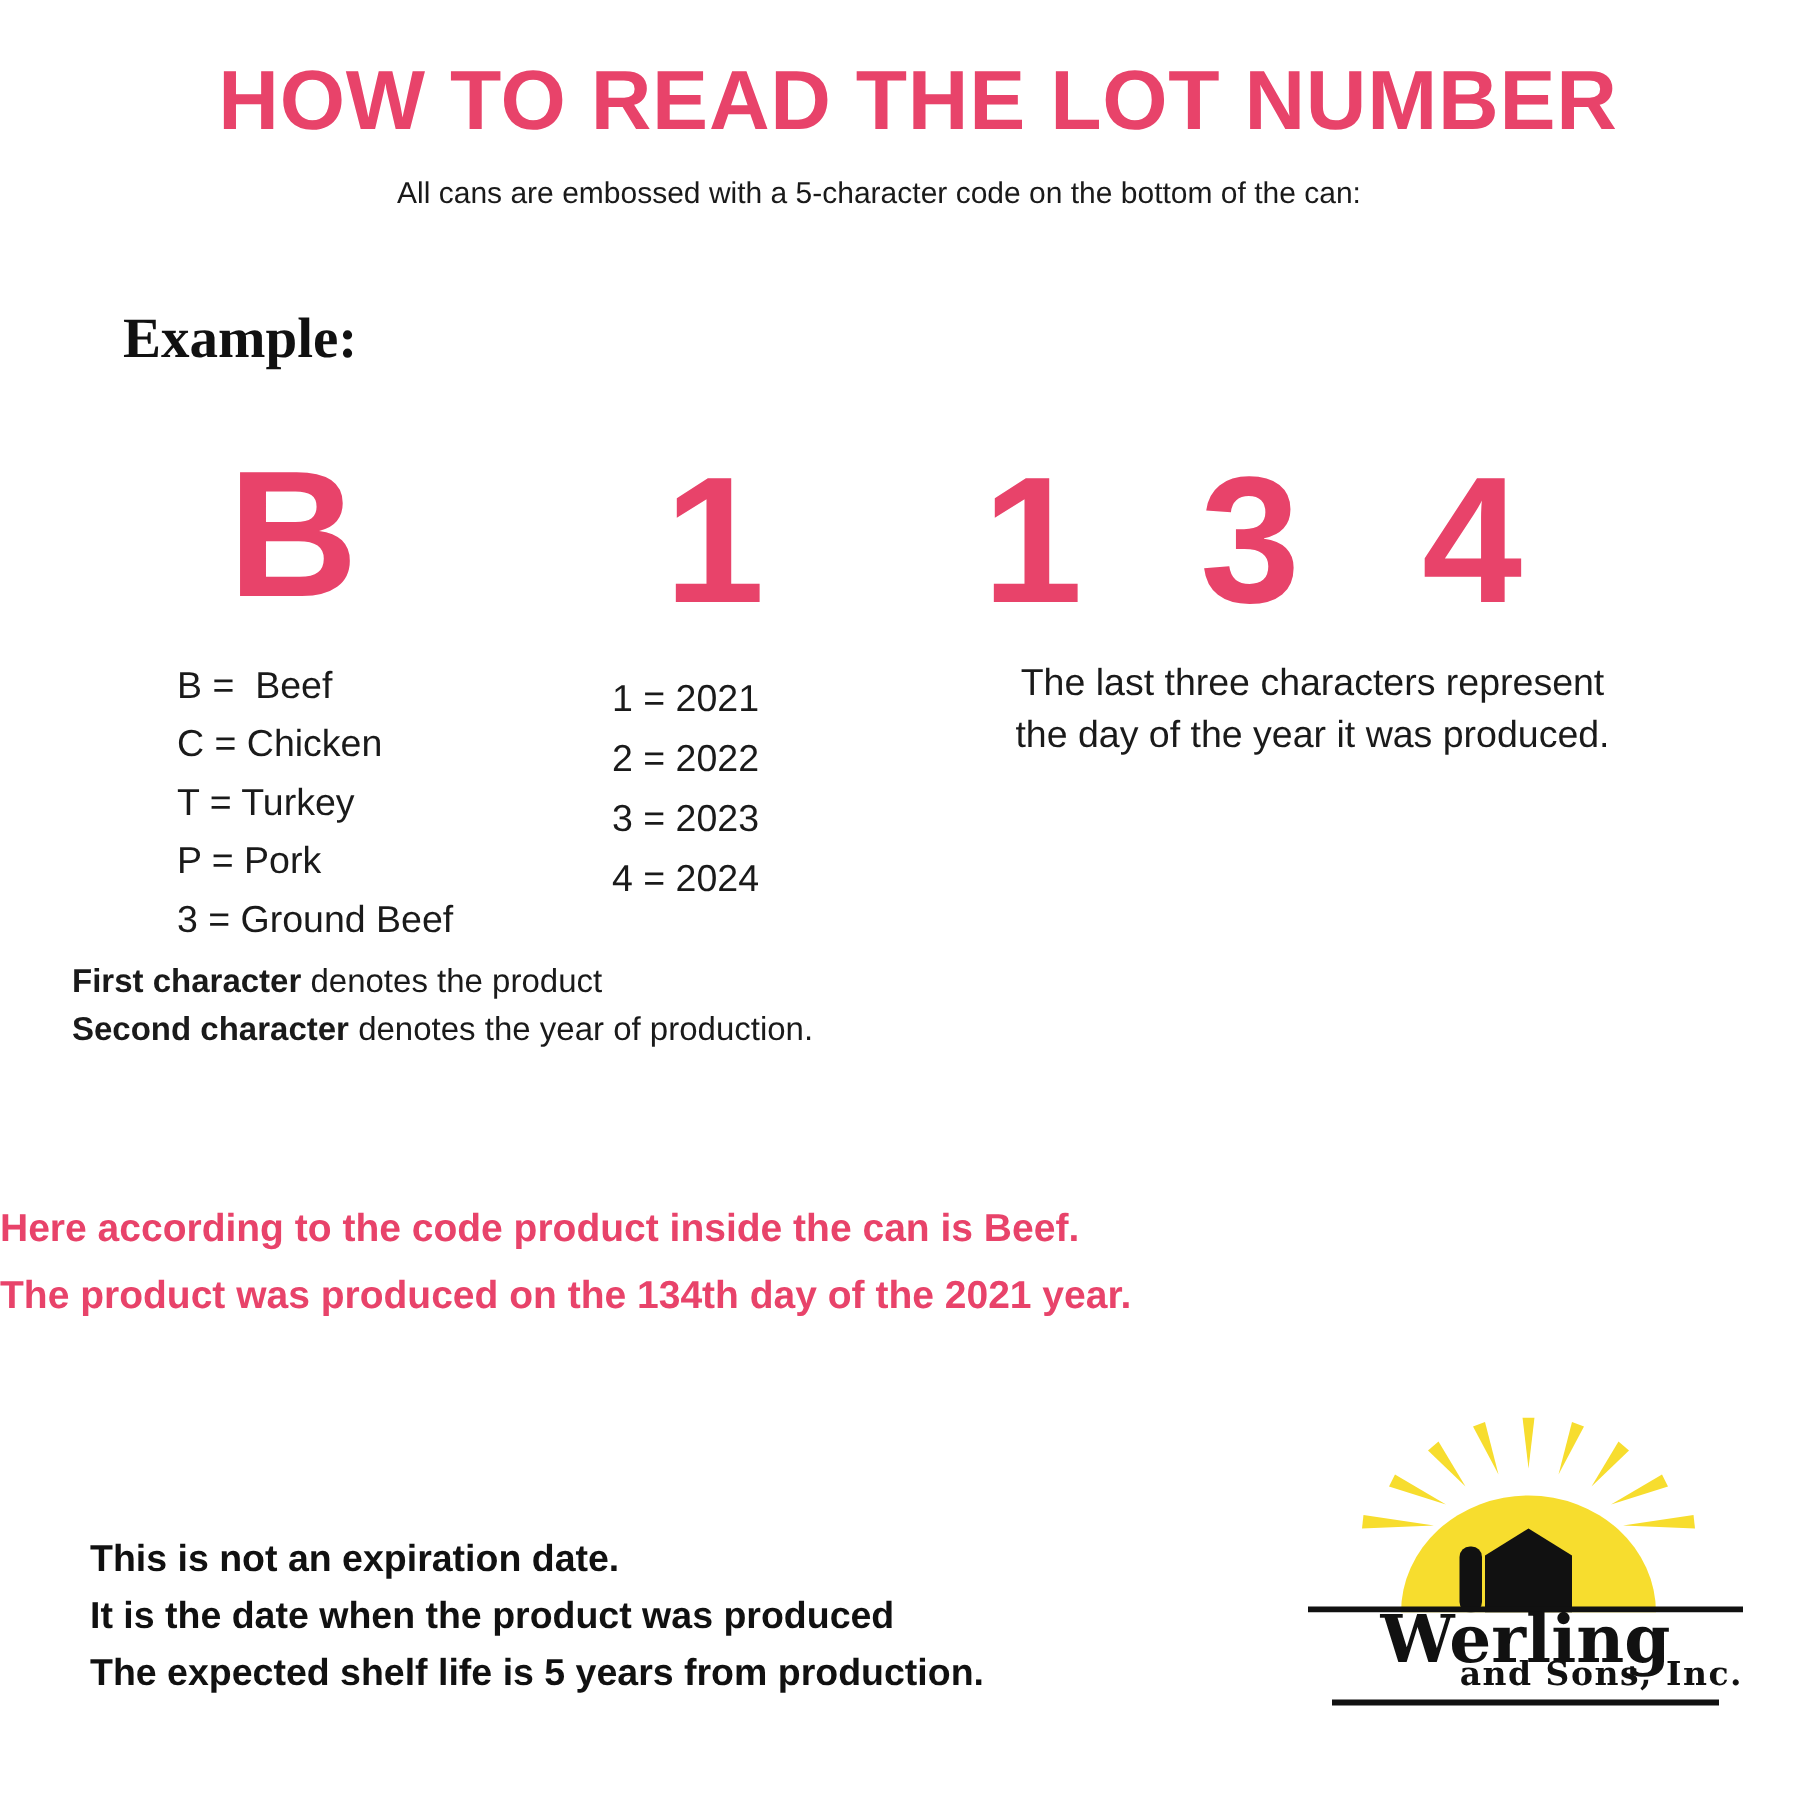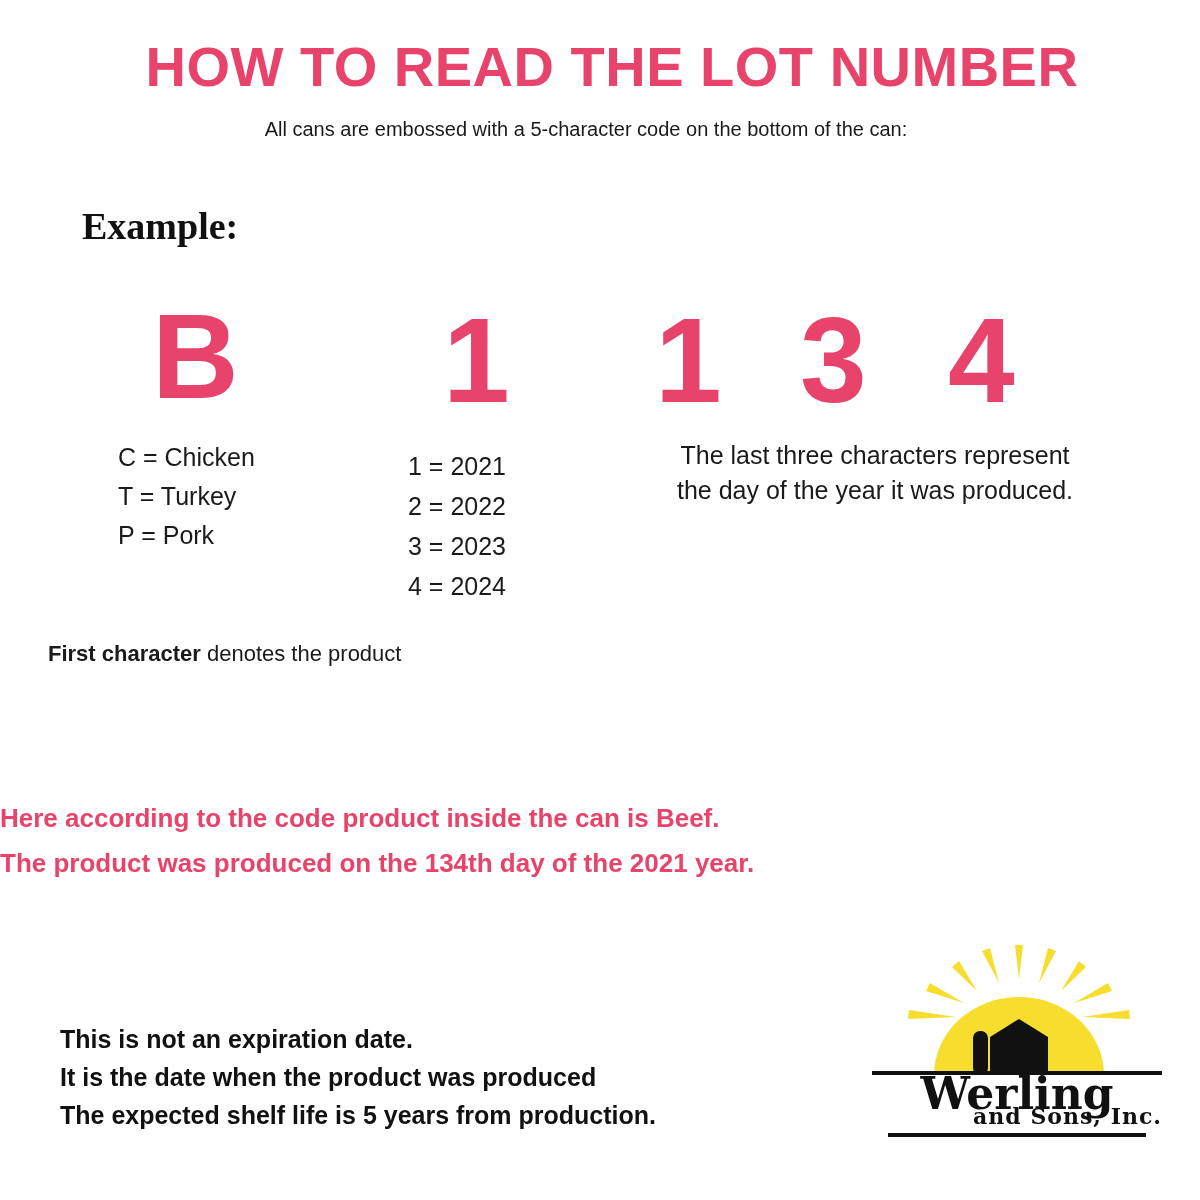--- a/index.html
+++ b/index.html
@@ -189,36 +189,39 @@
 
   <div class="example-label">Example:</div>
 
   <div class="code-char char-b">B</div>
   <div class="code-char char-1">1</div>
   <div class="code-char char-d1">1</div>
   <div class="code-char char-d3">3</div>
   <div class="code-char char-d4">4</div>
 
   <div class="product-list">
+    <div>B =  Beef</div>
     <div>C = Chicken</div>
     <div>T = Turkey</div>
     <div>P = Pork</div>
+    <div>3 = Ground Beef</div>
   </div>
 
   <div class="year-list">
     <div>1 = 2021</div>
     <div>2 = 2022</div>
     <div>3 = 2023</div>
     <div>4 = 2024</div>
   </div>
 
   <div class="day-text">The last three characters represent the day of the year it was produced.</div>
 
   <div class="char-notes">
     <div><b>First character</b><span> denotes the product</span></div>
+    <div><b>Second character</b><span> denotes the year of production.</span></div>
   </div>
 
   <div class="conclusion">
     <div>Here according to the code product inside the can is Beef.</div>
     <div>The product was produced on the 134th day of the 2021 year.</div>
   </div>
 
   <div class="footer-note">
     <div>This is not an expiration date.</div>
     <div>It is the date when the product was produced</div>

